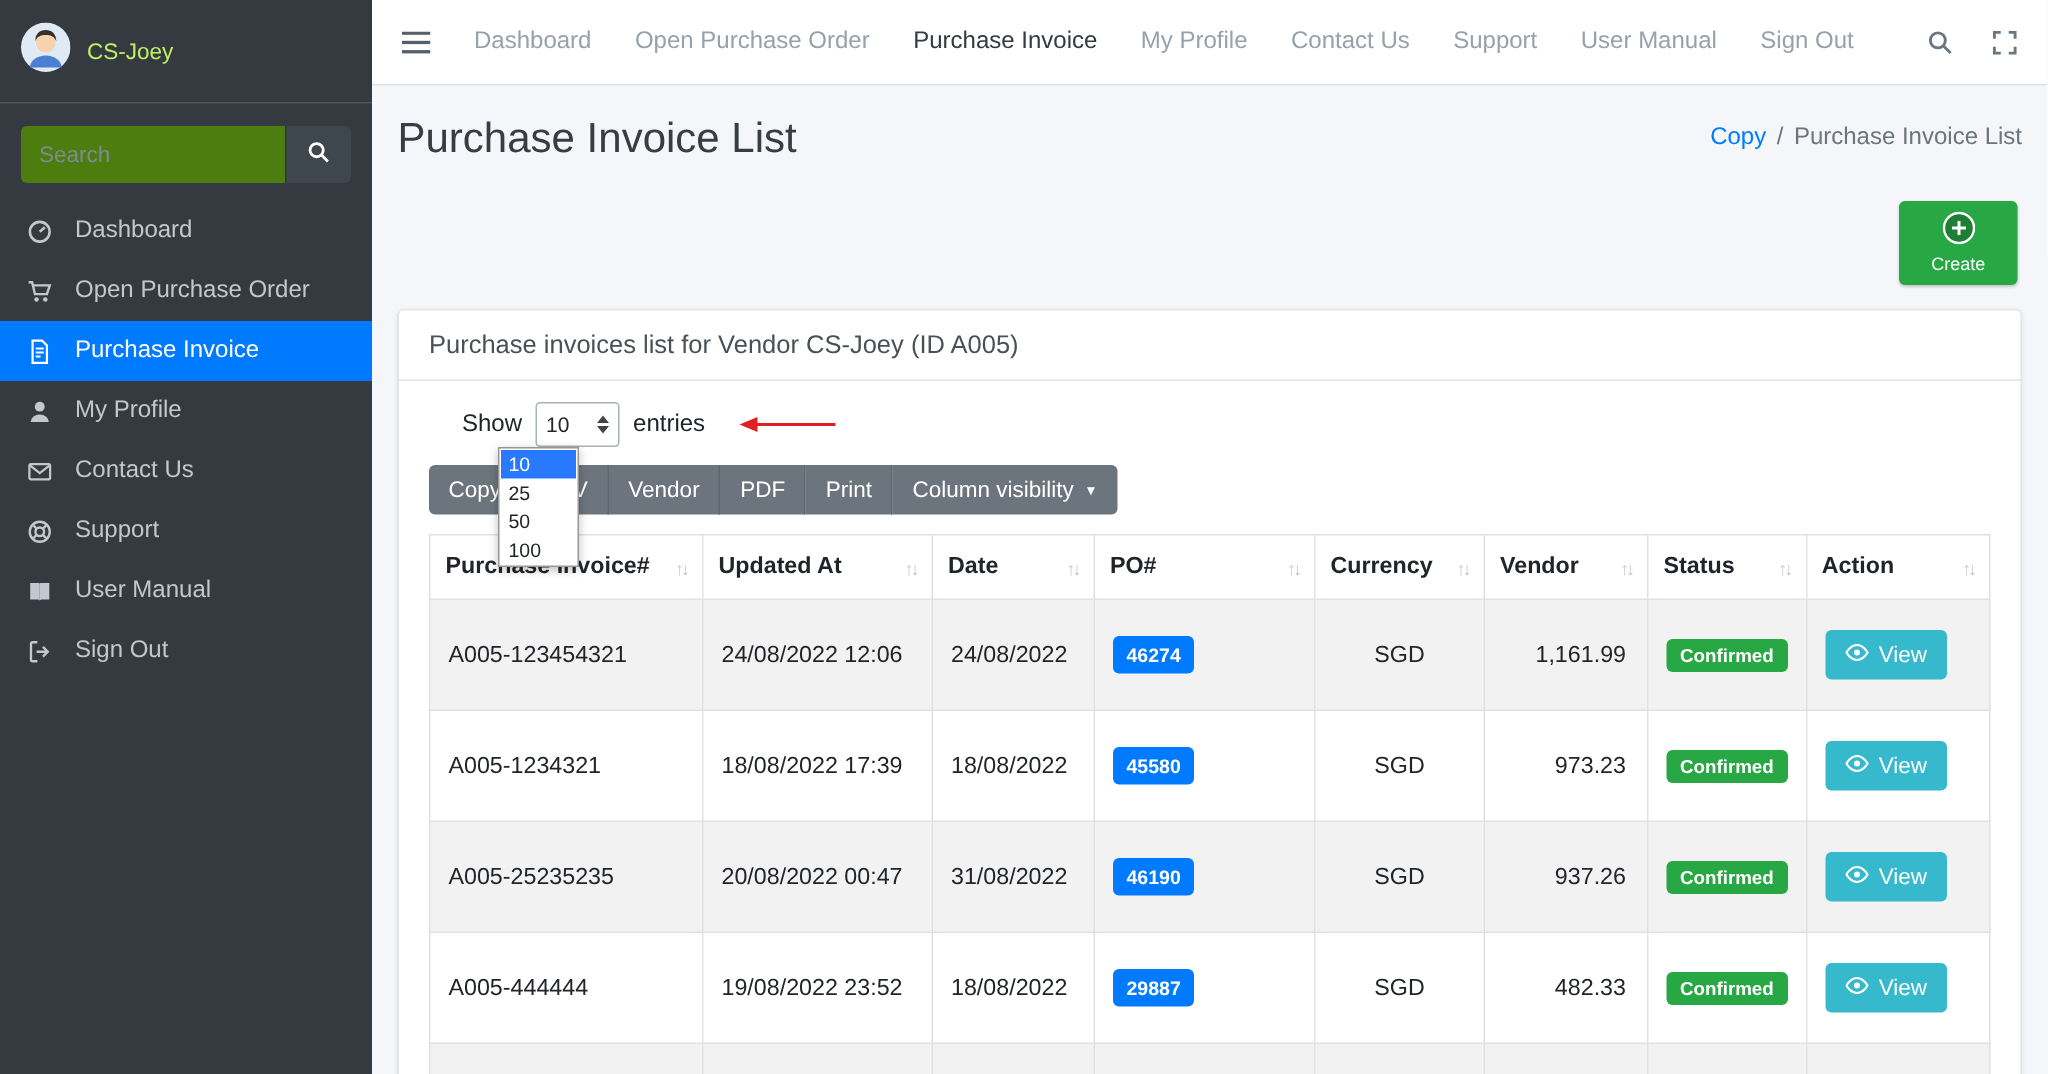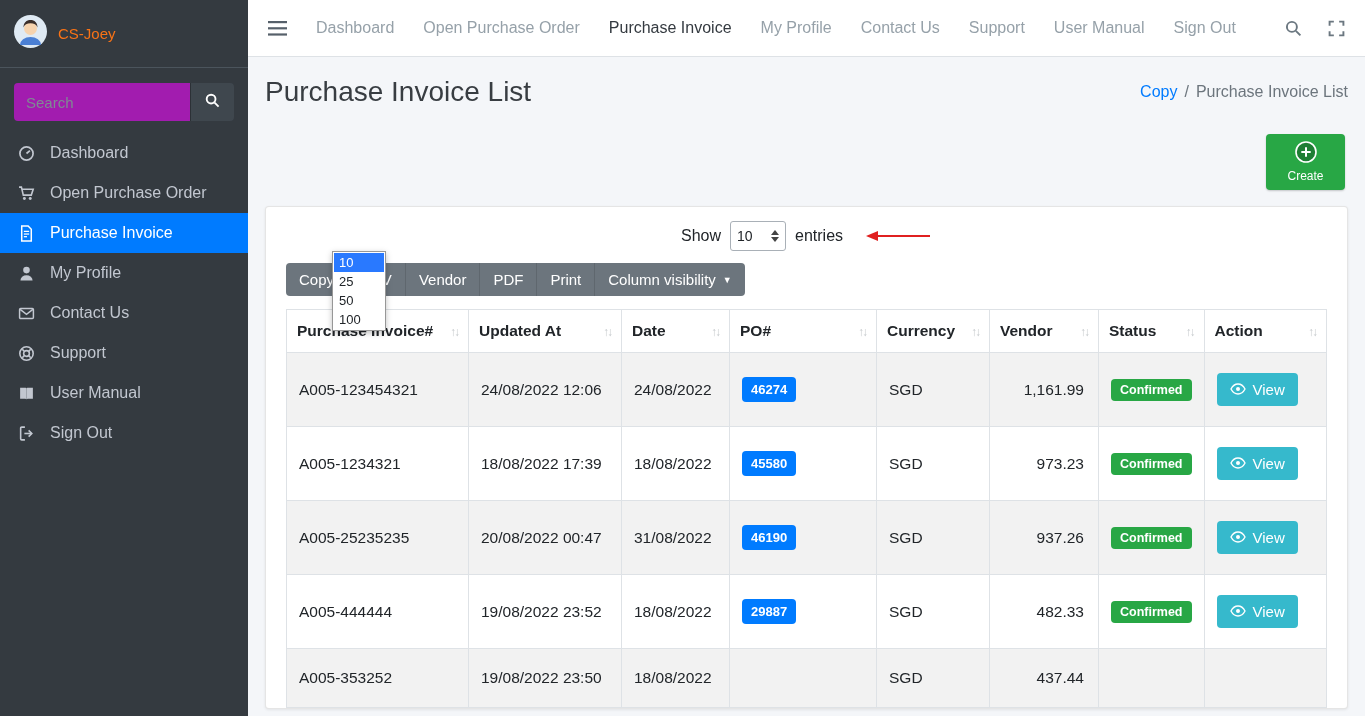--- a/index.html
+++ b/index.html
@@ -8,24 +8,24 @@
     font-family: "Liberation Sans", sans-serif;
     display:flex;
     background:#f4f6f9;
     color:#212529;
   }
   
   .sidebar { width:248px; min-width:248px; height:716px; background:#343a40; color:#c2c7d0; display:flex; flex-direction:column; }
   .brand { height:57px; display:flex; align-items:center; gap:10px; padding:0 14px; border-bottom:1px solid #4b545c; cursor:pointer; }
   .brand-name { color:#fff; font-size:19px; white-space:nowrap; }
   .user-panel { display:flex; align-items:center; gap:11px; padding:15px 14px; border-bottom:1px solid #4b545c; }
-  .user-name { color:#f97316; font-size:15px; }
+  .user-name { color:#bef264; font-size:15px; }
   .sidebar-search { display:flex; margin:15px 14px 12px; }
   .sidebar-search input {
-    flex:1; min-width:0; background:#a21caf; border:none; height:38px;
+    flex:1; min-width:0; background:#4d7c0f; border:none; height:38px;
     border-radius:4px 0 0 4px; padding:0 12px; color:#fff; font-size:15px; outline:none;
   }
   .sidebar-search input::placeholder { color:#7f8a93; }
   .sidebar-search button {
     width:44px; background:#3f474e; border:none; border-left:1px solid #2c3136;
     border-radius:0 4px 4px 0; color:#fff; cursor:pointer; display:flex; align-items:center; justify-content:center;
   }
   .nav-item { display:flex; align-items:center; gap:13px; padding:11px 16px; font-size:16px; color:#c2c7d0; cursor:pointer; }
   .nav-item .icn { width:21px; display:flex; justify-content:center; align-items:center; }
   .nav-item.active { background:#007bff; color:#fff; }
@@ -45,21 +45,21 @@
   .create-row { display:flex; justify-content:flex-end; margin:16px 3px 16px 0; }
   .create-btn {
     width:79px; height:56px; background:#28a745; border:none; border-radius:4px; color:#fff;
     display:flex; flex-direction:column; align-items:center; justify-content:center; gap:3px;
     cursor:pointer; box-shadow:0 1px 2px rgba(0,0,0,.2); font-size:12px;
   }
   
   .card { background:#fff; border:1px solid rgba(0,0,0,.1); border-radius:4px; box-shadow:0 1px 3px rgba(0,0,0,.08); }
   .card-header { padding:13px 20px; border-bottom:1px solid rgba(0,0,0,.12); font-size:17px; color:#4a5056; }
   .card-body { padding:14px 20px 0; position:relative; }
-  .controls { display:flex; justify-content:center; align-items:center; }
+  .controls { display:flex; justify-content:flex-start; align-items:center;margin-left:22px; }
   .controls-left { display:flex; align-items:center; gap:9px; font-size:16px; }
   .length-select {
     width:56px; height:30px; border:1px solid #a9b0b7; border-radius:3px; background:#fff;
     display:flex; align-items:center; justify-content:space-between; padding:0 6px; font-size:14px; cursor:pointer;
   }
   .sel-arrows { display:flex; flex-direction:column; gap:2px; }
   .tri-up { width:0; height:0; border-left:4px solid transparent; border-right:4px solid transparent; border-bottom:5px solid #444; }
   .tri-down { width:0; height:0; border-left:4px solid transparent; border-right:4px solid transparent; border-top:5px solid #444; }
   .annot-arrow { margin-left:14px; display:flex; align-items:center; }
   .controls-right { display:flex; align-items:center; gap:9px; font-size:16px; }
@@ -79,21 +79,21 @@
   .length-option { padding:2px 5px; color:#212529; cursor:pointer; }
   .length-option.selected { background:#2979ff; color:#fff; }
   
   table { margin-top:13px; width:100%; border-collapse:collapse; }
   th, td { border:1px solid #dee2e6; }
   th { padding:12px 10px; text-align:left; font-weight:700; font-size:15.5px; color:#212529; cursor:pointer; }
   th .sort { float:right; color:#c6cacd; font-size:12px; letter-spacing:-2px; margin-top:3px; font-weight:400; }
   td { padding:20px 12px; font-size:15.5px; }
   tbody tr:nth-child(odd) { background:#f2f2f2; }
   td.c-amount { text-align:right; padding-right:14px; }
-  td.c-currency { }
+  td.c-currency { text-align:center; }
   .badge-po { background:#007bff; color:#fff; font-weight:700; font-size:13px; padding:5px 9px; border-radius:4px; display:inline-block; cursor:pointer; }
   .badge-status { background:#28a745; color:#fff; font-weight:700; font-size:12.5px; padding:4px 9px; border-radius:4px; display:inline-block; }
   .view-btn { background:#36b9cc; border:none; color:#fff; font-size:15px; padding:8px 13px; border-radius:4px; display:inline-flex; align-items:flex-end; gap:7px; cursor:pointer; }
 </style>
 </head>
 <body>
 
 <aside class="sidebar">
 
   <div class="user-panel">
@@ -258,20 +258,21 @@
               <circle cx="11" cy="11" r="10" fill="#1e7e34" stroke="#fff" stroke-width="1.6"></circle>
               <line x1="11" y1="6.3" x2="11" y2="15.7" stroke="#fff" stroke-width="2"></line>
               <line x1="6.3" y1="11" x2="15.7" y2="11" stroke="#fff" stroke-width="2"></line>
             </svg>
         </span>
         <span>Create</span>
       </button>
     </div>
 
     <div class="card">
+      <div class="card-header">Purchase invoices list for Vendor CS-Joey (ID A005)</div>
 
       <div class="card-body">
 
         <div class="controls">
           <div class="controls-left">
             <span>Show</span>
             <div class="length-select">
               <span>10</span>
               <span class="sel-arrows">
                   <span class="tri-up"></span>

